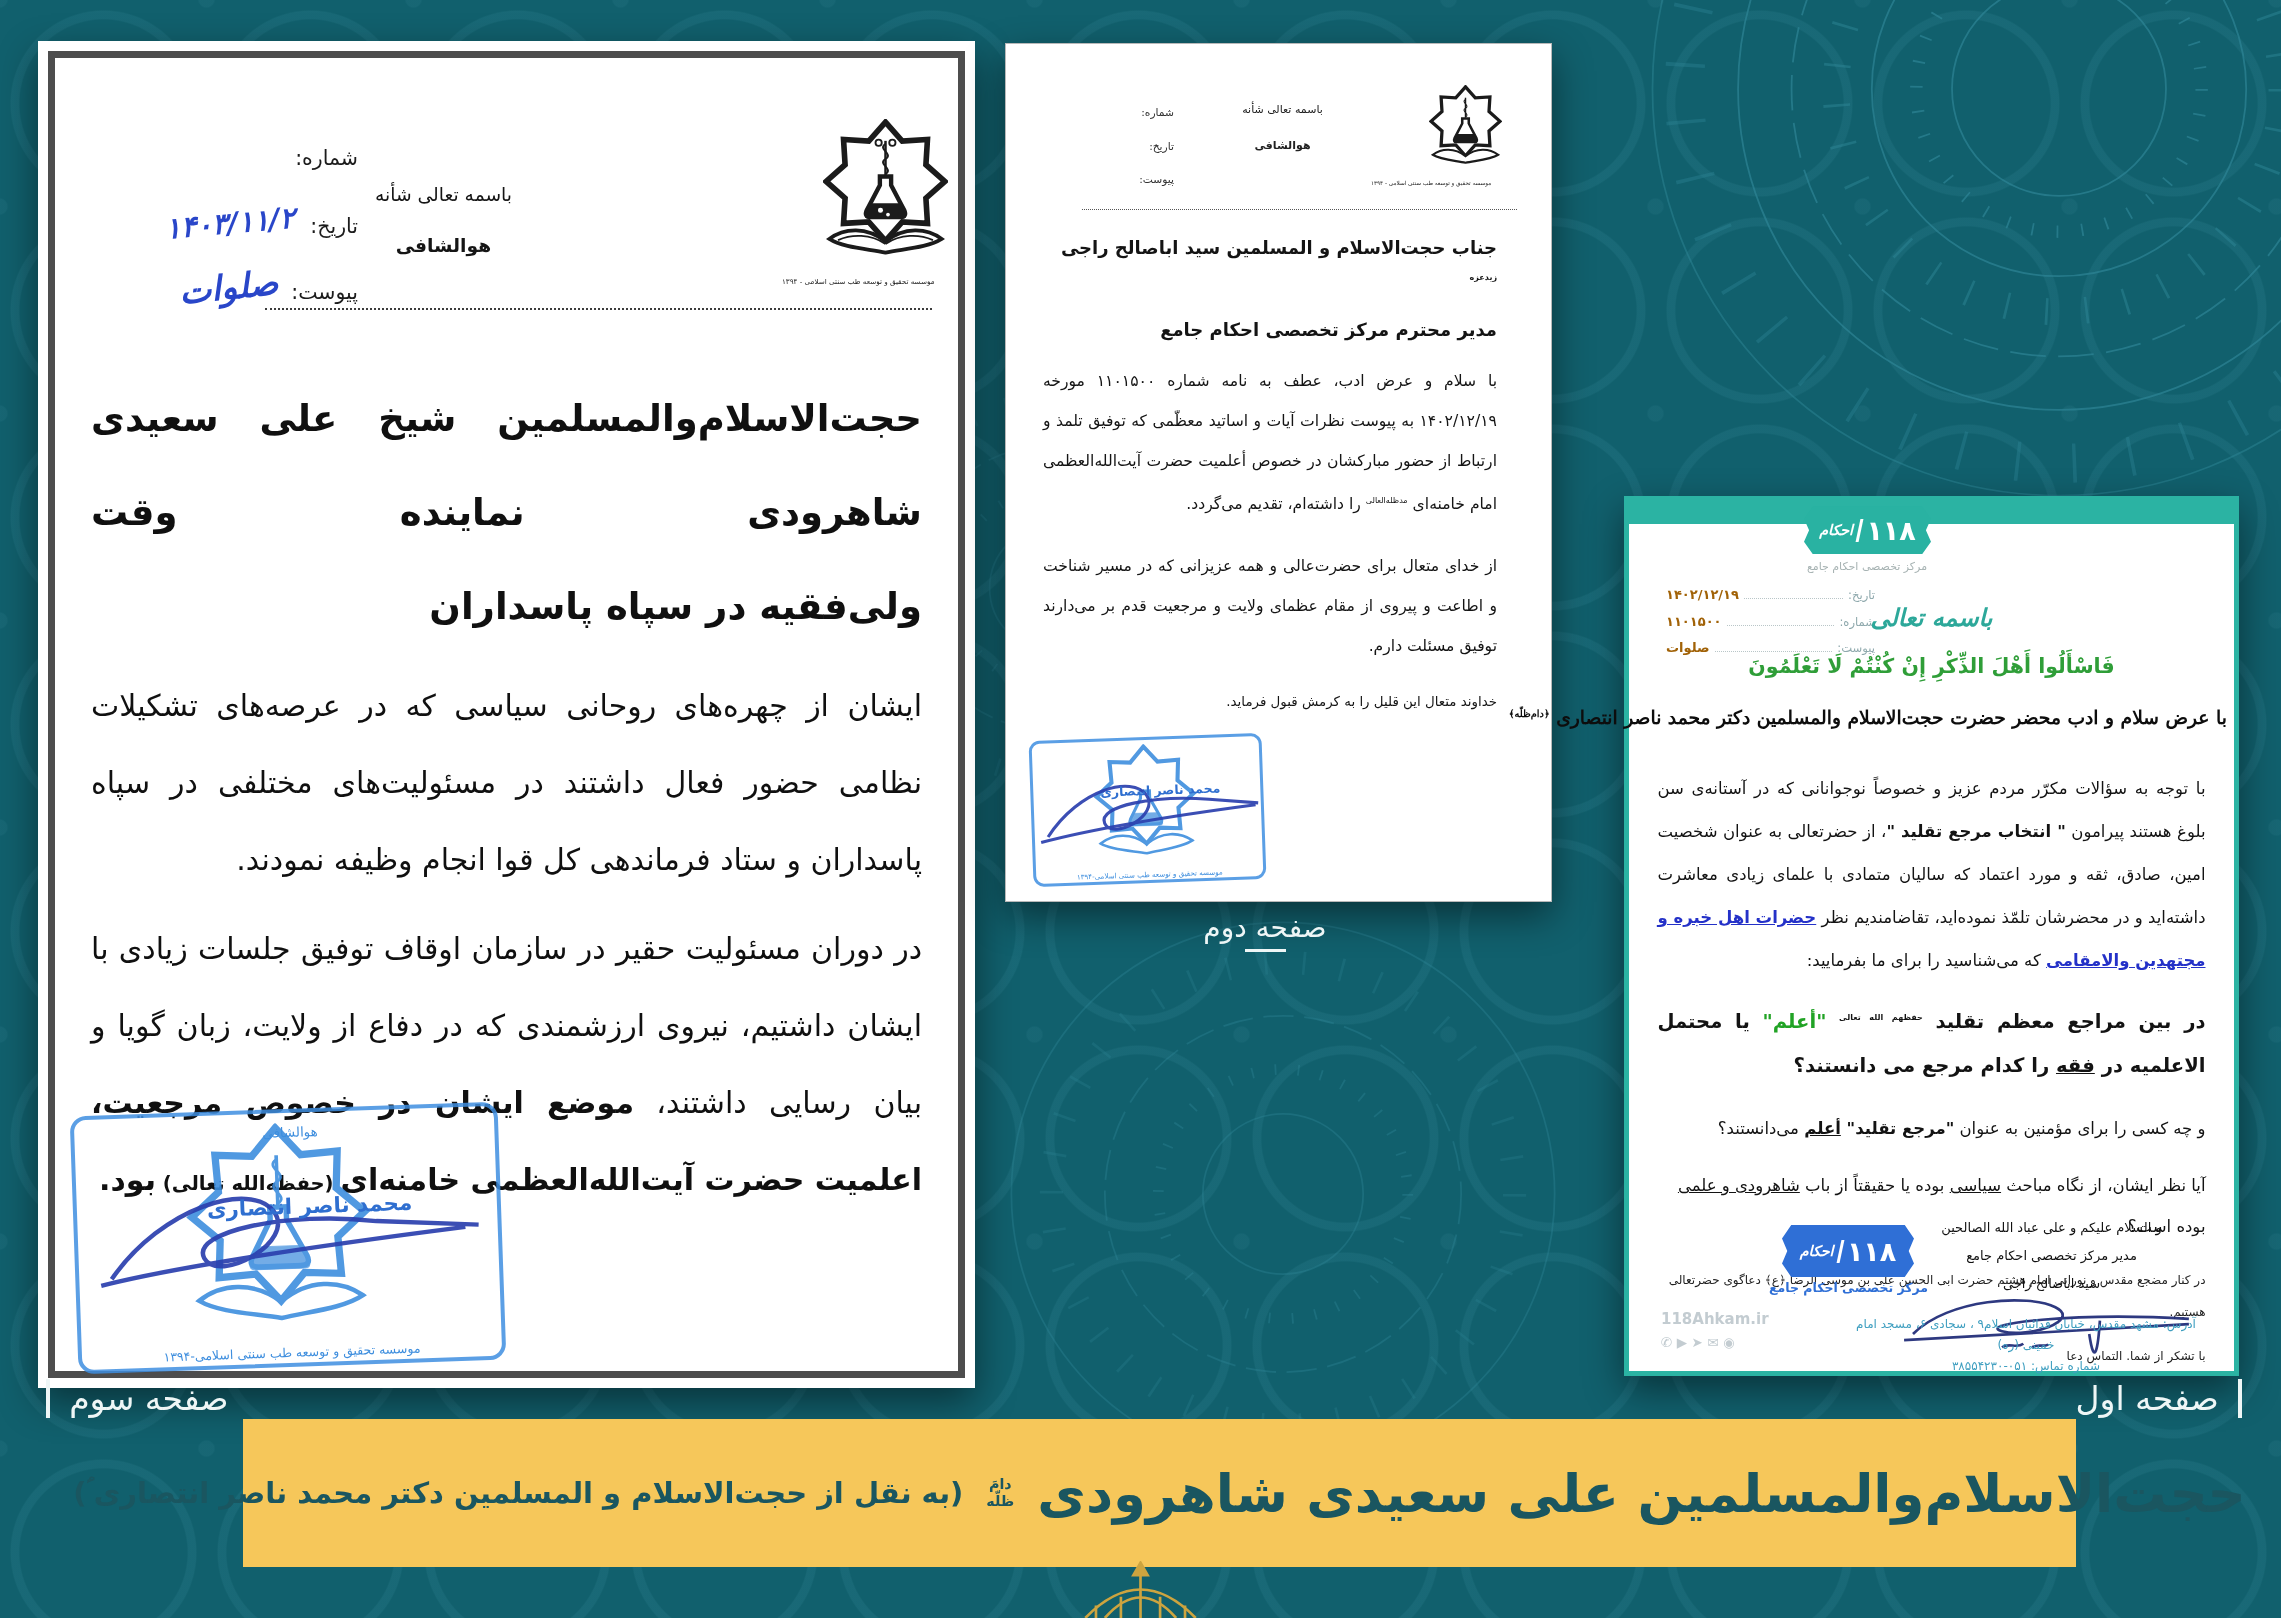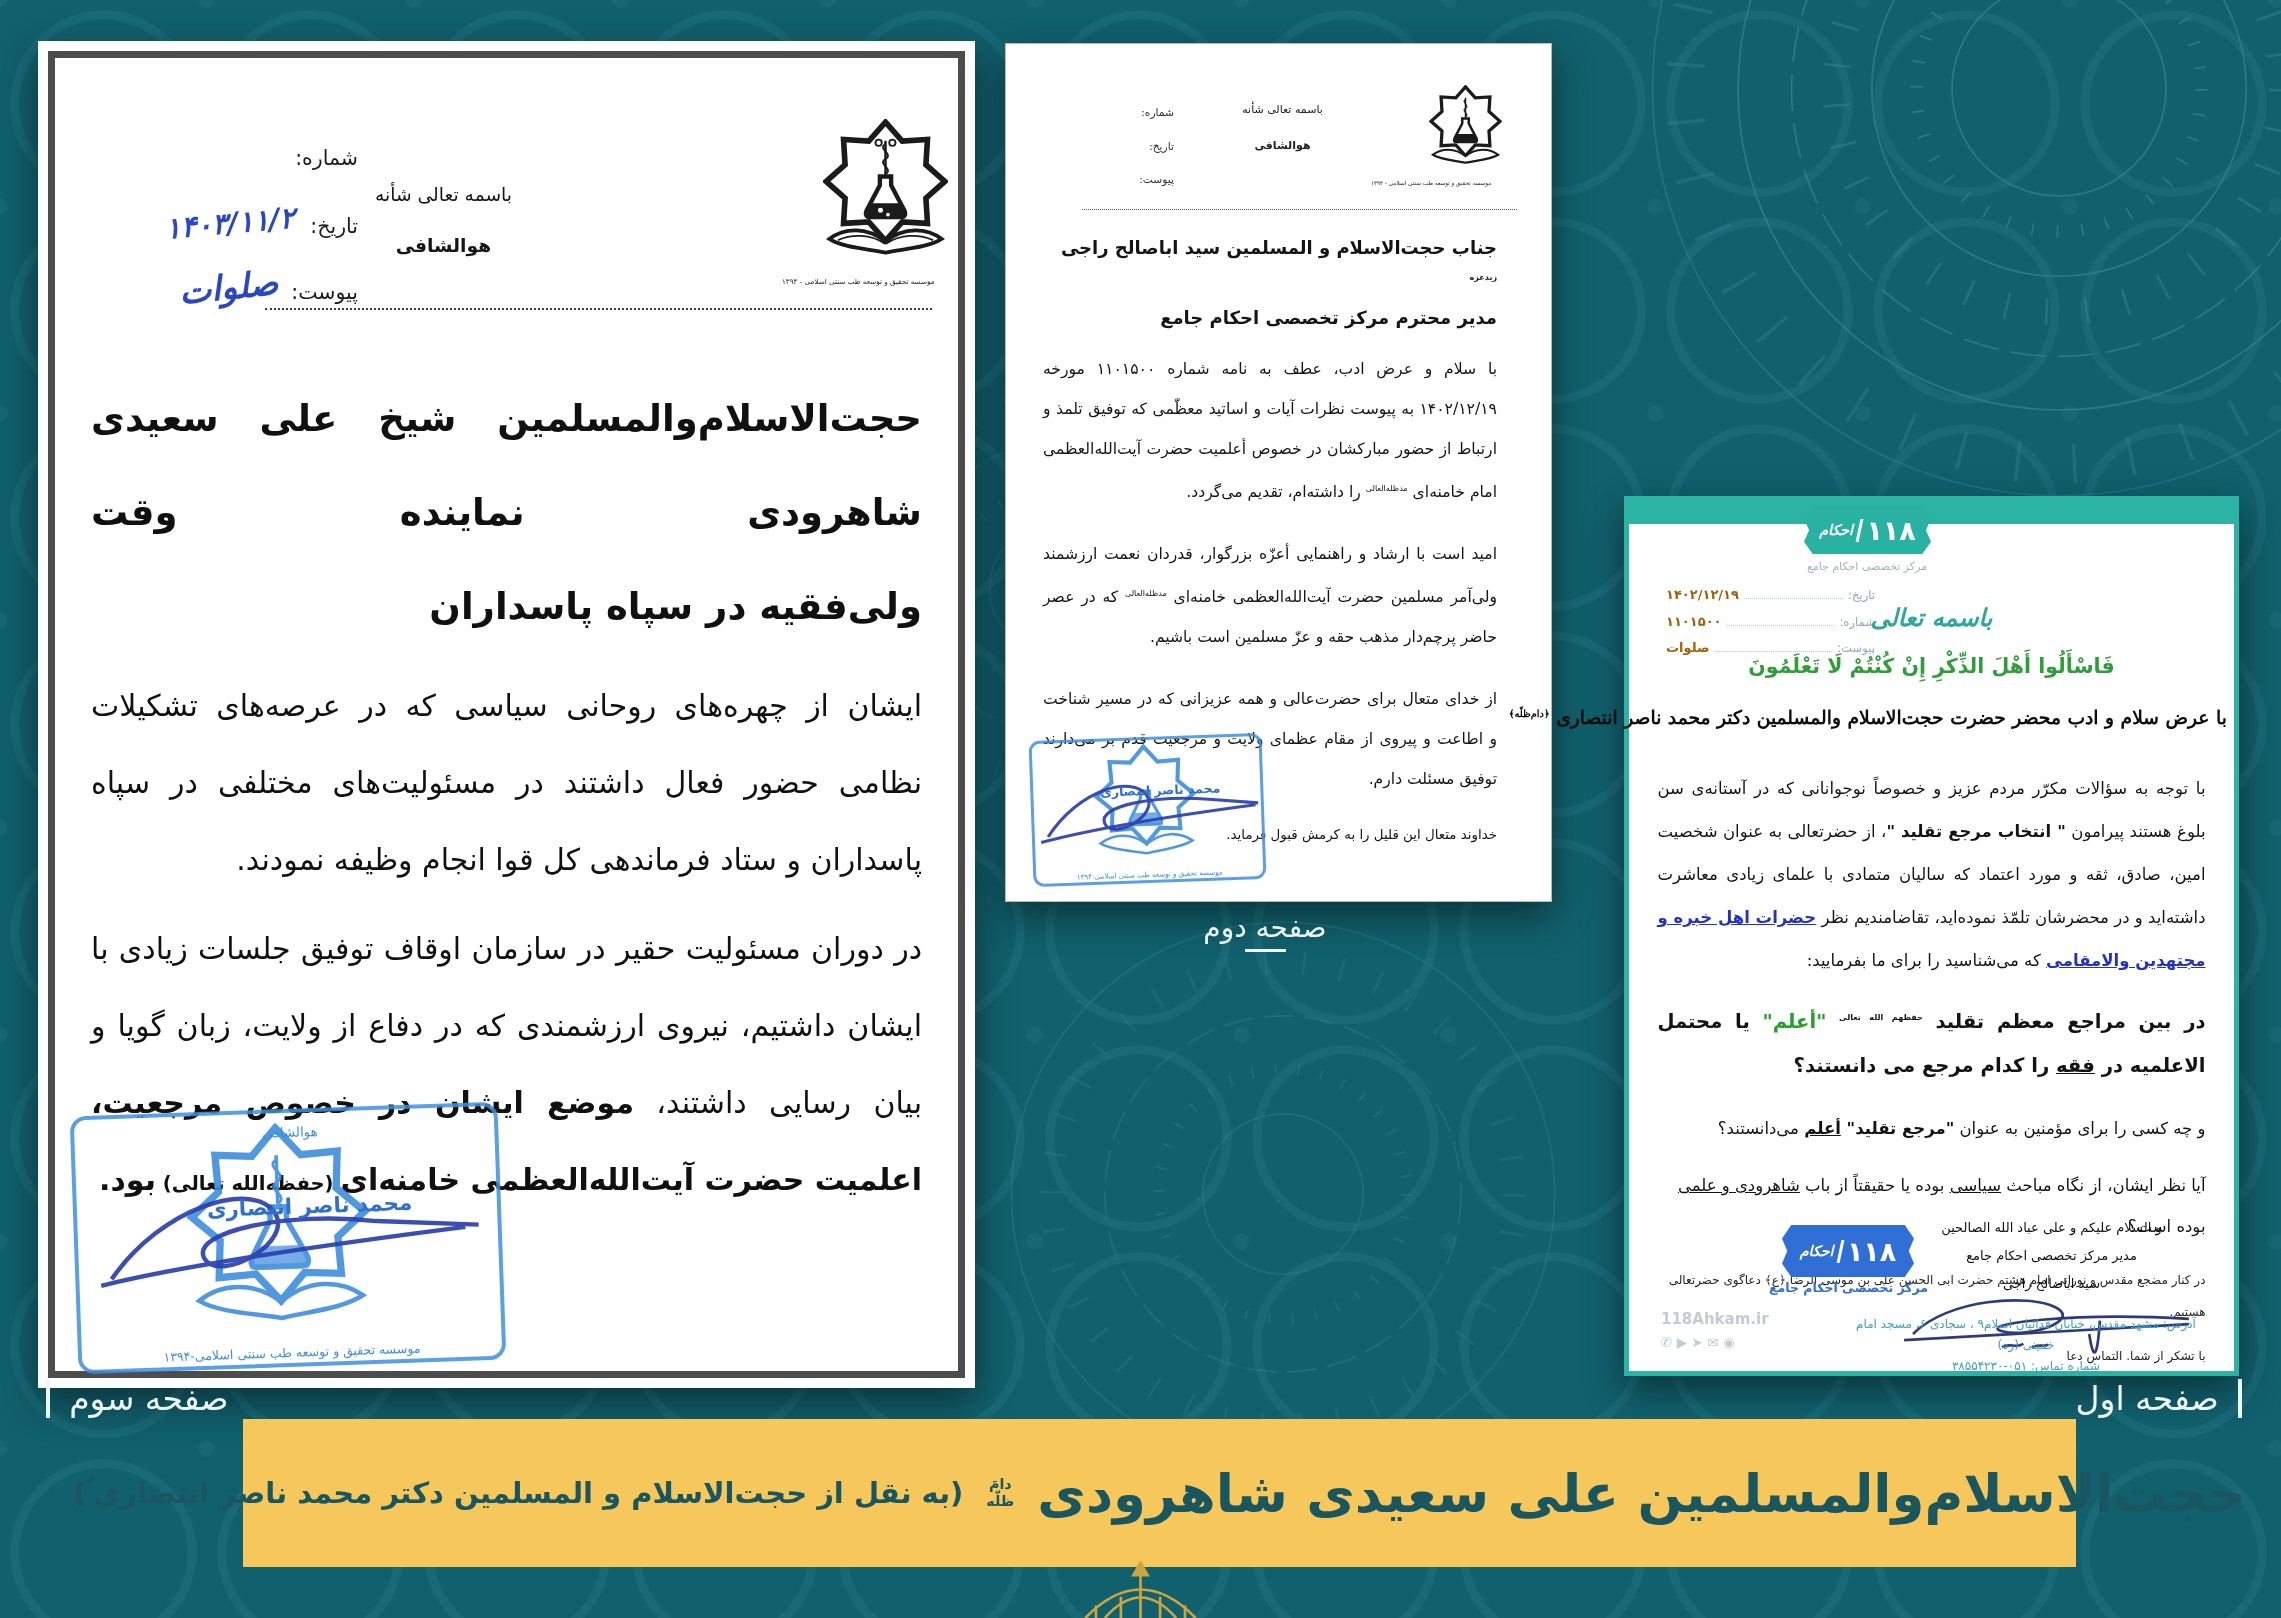--- a/index.html
+++ b/index.html
@@ -43,21 +43,21 @@
   .stamp .stop{position:absolute;color:#3e8ede;white-space:nowrap;}
   
   .doc2{left:1005px;top:43px;width:545px;height:857px;border:0.9px solid #b9b9b9;}
   .d2-fields{position:absolute;left:34px;top:62px;width:134px;font-size:10.7px;color:#333;text-align:right;direction:rtl;}
   .d2-fields div{margin-bottom:20.5px;}
   .d2-center{position:absolute;left:192px;width:169px;top:59px;text-align:center;font-size:11px;color:#222;}
   .d2-center .b2{margin-top:23px;font-weight:bold;}
   .d2-dotted{left:76px;right:34px;top:165px;border-top:1.8px dotted #555;}
   .d2-flow{position:absolute;top:189px;left:37px;right:54px;color:#141414;}
   .d2-to{font-size:18px;font-weight:bold;line-height:30px;}
-  .d2-to2{font-size:18px;font-weight:bold;margin-top:11px;}
+  .d2-to2{font-size:18px;font-weight:bold;margin-top:23px;}
   .d2-p{font-size:15.6px;line-height:40px;text-align:justify;margin:21.4px 0 0 0;}
   .d2-p4{font-size:13.4px;margin-top:16px;text-align:right;}
   .supتiny, .sup-tiny{font-size:8px;}
   
   .doc1{left:1624px;top:496px;width:615px;height:880px;border:5.3px solid #2bb3a3;box-sizing:border-box;}
   .d1-bar{position:absolute;top:0;left:0;right:0;height:23px;background:#2bb3a3;}
   .logo118{position:absolute;display:flex;align-items:center;justify-content:center;gap:5.3px;direction:rtl;
            clip-path:polygon(7% 0%,93% 0%,100% 26%,96% 50%,100% 74%,93% 100%,7% 100%,0% 74%,4% 50%,0% 26%);}
   .logo118.teal{background:#29b2a2;}
   .logo118.blue{background:#2f6fd6;}
@@ -234,21 +234,20 @@
     </svg>
     <div class="inst-cap" style="font-size:7.1px;">موسسه تحقیق و توسعه طب سنتی اسلامی - ۱۳۹۴</div>
   </div>
 
   <div class="dotted d2-dotted"></div>
 
   <div class="d2-flow">
     <div class="d2-to"><span>جناب حجت‌الاسلام و المسلمین سید اباصالح راجی</span> <sup class="sup-tiny">زیدعزه</sup></div>
     <div class="d2-to2">مدیر محترم مرکز تخصصی احکام جامع</div>
     <p class="d2-p"><span>با سلام و عرض ادب، عطف به نامه شماره ۱۱۰۱۵۰۰ مورخه ۱۴۰۲/۱۲/۱۹ به پیوست نظرات آیات و اساتید معظّمی که توفیق تلمذ و ارتباط از حضور مبارکشان در خصوص أعلمیت حضرت آیت‌الله‌العظمی امام خامنه‌ای </span><sup class="sup-tiny">مدظله‌العالی</sup><span> را داشته‌ام، تقدیم می‌گردد.</span></p>
-    <p class="d2-p"><span>امید است با ارشاد و راهنمایی أعزّه بزرگوار، قدردان نعمت ارزشمند ولی‌آمر مسلمین حضرت آیت‌الله‌العظمی خامنه‌ای </span><sup class="sup-tiny">مدظله‌العالی</sup><span> که در عصر حاضر پرچم‌دار مذهب حقه و عزّ مسلمین است باشیم.</span></p>
     <p class="d2-p">از خدای متعال برای حضرت‌عالی و همه عزیزانی که در مسیر شناخت و اطاعت و پیروی از مقام عظمای ولایت و مرجعیت قدم بر می‌دارند توفیق مسئلت دارم.</p>
     <p class="d2-p d2-p4">خداوند متعال این قلیل را به کرمش قبول فرماید.</p>
   </div>
 
   <div class="stamp" style="left:25px;top:693px;width:233px;height:146px;transform:rotate(-2deg);">
     <div class="sframe" style="border-width:3.6px;border-radius:10.7px;"></div>
     <svg style="position:absolute;left:61px;top:7.1px;" width="107" height="125" viewBox="0 0 200 245">
       <g stroke="#3e8ede" fill="none" opacity="0.9">
         <polygon stroke-width="8" points="100,5 73.2,35.3 32.8,32.8 35.3,73.2 5,100 35.3,126.8 32.8,167.2 73.2,164.7 100,195 126.8,164.7 167.2,167.2 164.7,126.8 195,100 164.7,73.2 167.2,32.8 126.8,35.3"></polygon>
         <path d="M91,92 h18 v14 l21,40 q5,11 -7,11 h-46 q-12,0 -7,-11 l21,-40 z" stroke-width="6"></path>

